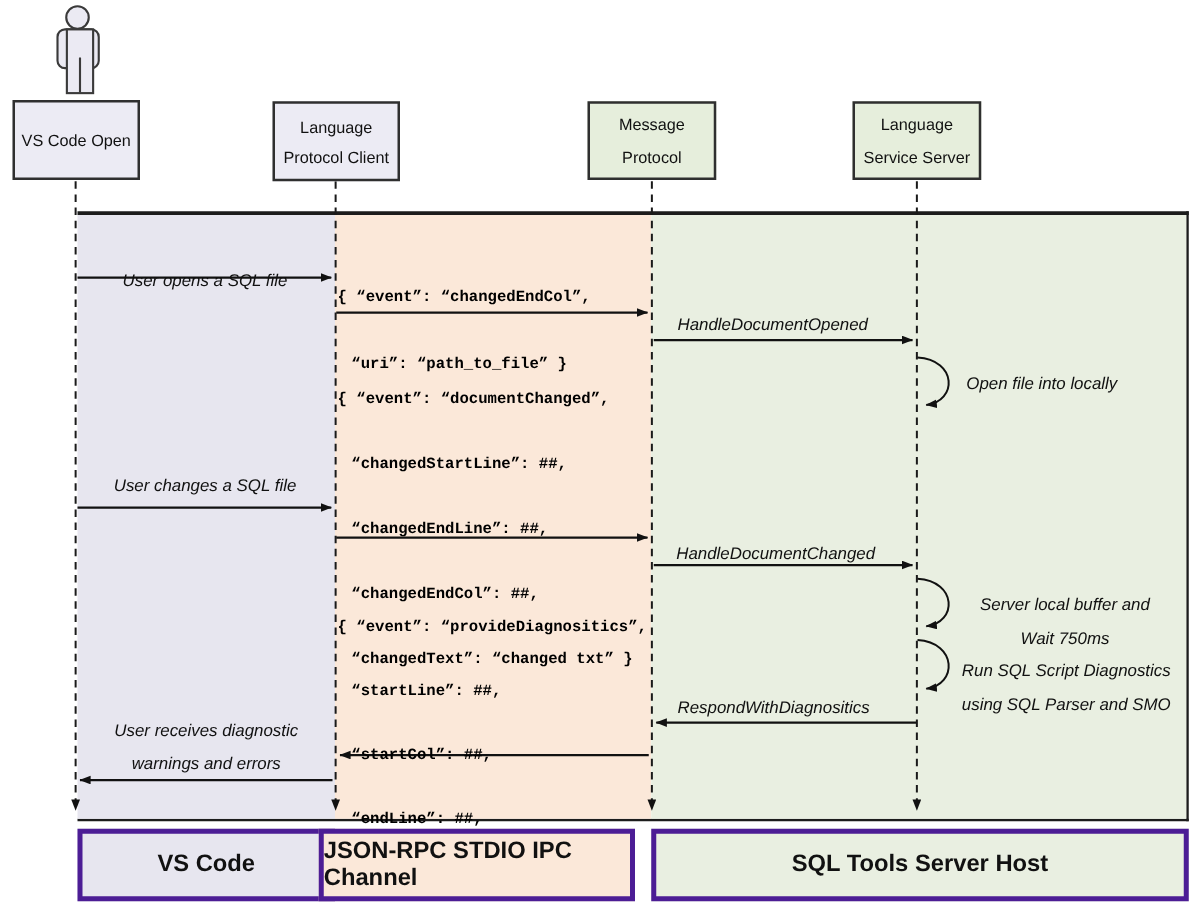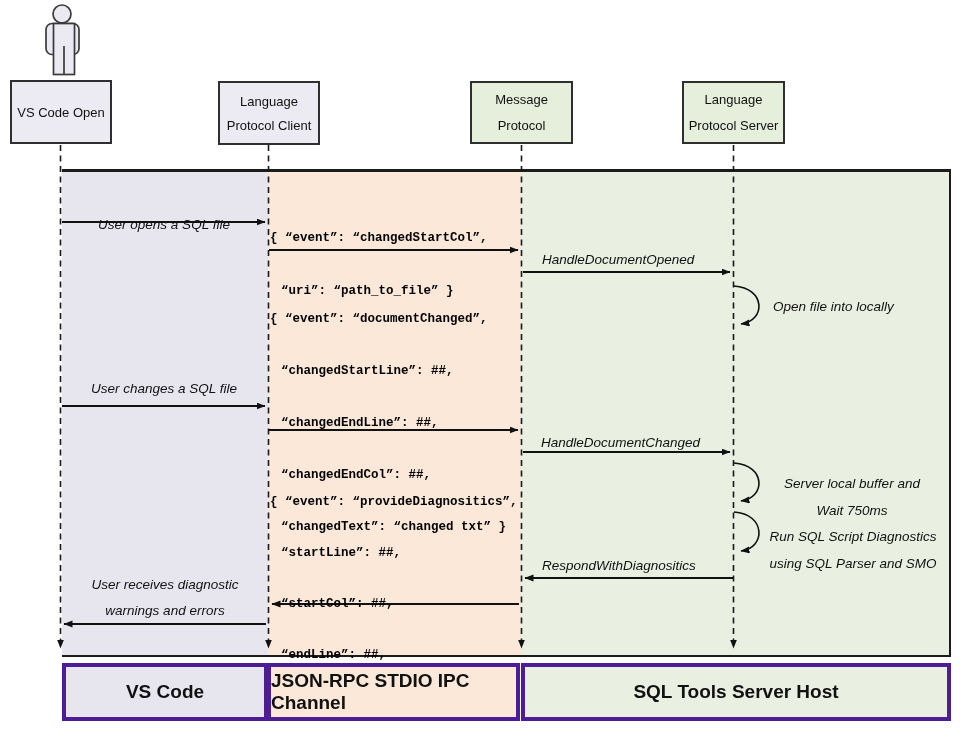--- a/index.html
+++ b/index.html
@@ -111,21 +111,21 @@
   <div class="hbox lavender" style="left:218px;top:81px;width:102px;height:64px;">
     <div>Language</div>
     <div>Protocol Client</div>
   </div>
   <div class="hbox green" style="left:470px;top:81px;width:103px;height:63px;">
     <div>Message</div>
     <div>Protocol</div>
   </div>
   <div class="hbox green" style="left:682px;top:81px;width:103px;height:63px;">
     <div>Language</div>
-    <div>Protocol Server</div>
+    <div>Service Server</div>
   </div>
 
   <div class="lbl center" style="left:62px;top:197px;width:204px;margin-top:20px;">User opens a SQL file</div>
   <div class="lbl center" style="left:62px;top:381px;width:204px;">User changes a SQL file</div>
   <div class="lbl center stack" style="left:62px;top:572px;width:206px;">
     <div>User receives diagnostic</div>
     <div>warnings and errors</div>
   </div>
   <div class="lbl" style="left:542px;top:252px;">HandleDocumentOpened</div>
   <div class="lbl" style="left:541px;top:435px;">HandleDocumentChanged</div>
@@ -137,21 +137,21 @@
   <div class="lbl note center" style="left:762px;top:470px;width:180px;">
     <div>Server local buffer and</div>
     <div>Wait 750ms</div>
   </div>
   <div class="lbl note center" style="left:757px;top:523px;width:192px;">
     <div>Run SQL Script Diagnostics</div>
     <div>using SQL Parser and SMO</div>
   </div>
 
   <div class="payload pl-1" style="top:198px;">
-    <div>{ “event”: “changedStartCol”,</div>
+    <div>{ “event”: “changedEndCol”,</div>
     <div>“uri”: “path_to_file” }</div>
   </div>
   <div class="payload pl-2" style="top:279px;">
     <div>{ “event”: “documentChanged”,</div>
     <div>“changedStartLine”: ##,</div>
     <div>“changedEndLine”: ##,</div>
     <div>“changedEndCol”: ##,</div>
     <div>“changedText”: “changed txt” }</div>
   </div>
   <div class="payload pl-3" style="top:463px;">
@@ -159,20 +159,20 @@
     <div>“startLine”: ##,</div>
     <div>“startCol”: ##,</div>
     <div>“endLine”: ##,</div>
     <div>“endCol”: ##,</div>
     
   </div>
 
   <div class="fbox lavender" style="left:62px;width:206px;">
     <span>VS Code</span>
   </div>
-  <div class="fbox peach" style="left:267px;width:253px;">
+  <div class="fbox peach" style="left:255px;width:253px;">
     <span>JSON-RPC STDIO IPC Channel</span>
   </div>
   <div class="fbox green" style="left:521px;width:430px;">
     <span>SQL Tools Server Host</span>
   </div>
 
 </div>
 
 </body></html>

